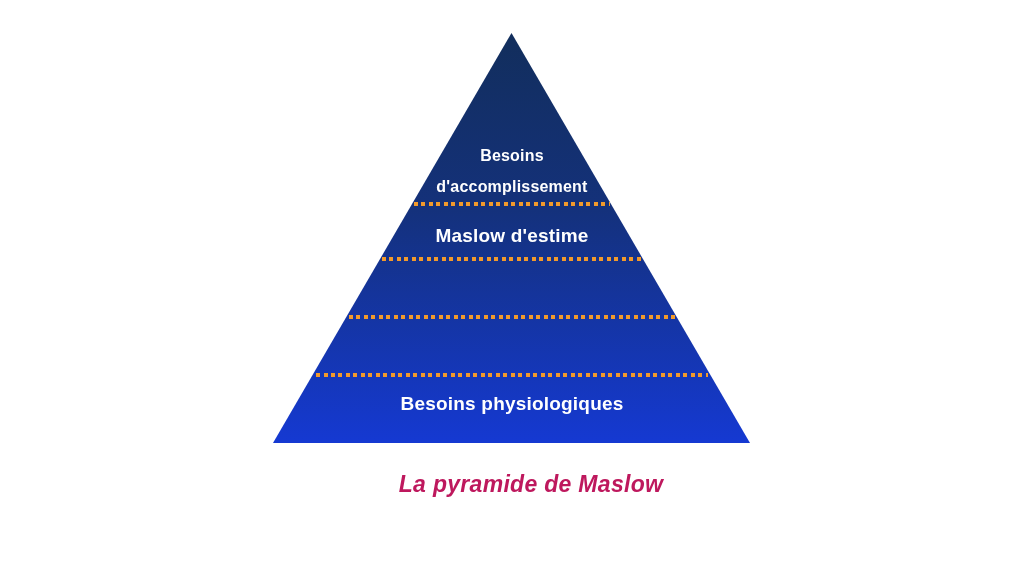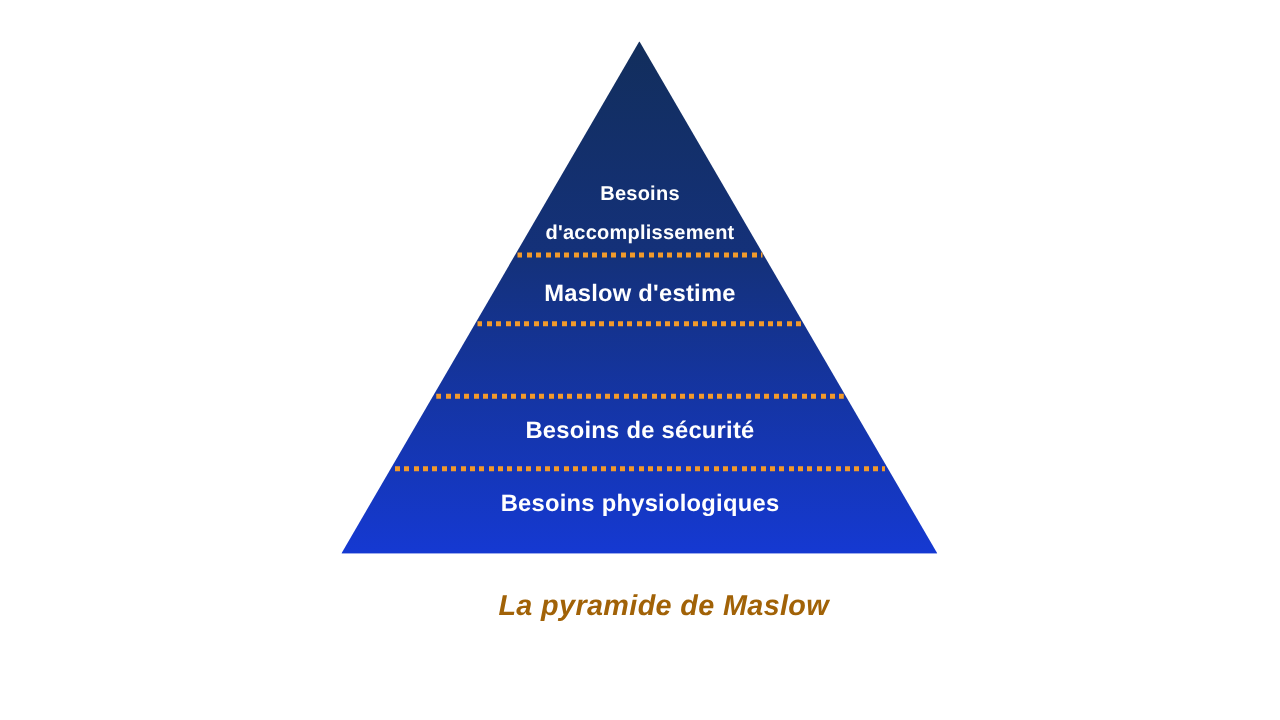--- a/index.html
+++ b/index.html
@@ -69,21 +69,21 @@
   .level-label-4 { top: 334px; }
   .level-label-5 { top: 393px; }
 
   
   .caption {
     position: absolute;
     left: 0;
     right: 0;
     top: 471px;
     text-align: center;
-    color: #a16207;
+    color: #be185d;
     font-weight: bold;
     font-style: italic;
     font-size: 23px;
     letter-spacing: 0.3px;
     margin-left: 38px;
   }
 </style>
 </head>
 <body>
 
@@ -95,19 +95,18 @@
   <div class="divider divider-2"></div>
   <div class="divider divider-3"></div>
   <div class="divider divider-4"></div>
 
   <div class="level-label level-label-1">Besoins
 d'accomplissement</div>
 
   <div class="level-label level-label-2">Maslow d'estime</div>
 
 
-  <div class="level-label level-label-4">Besoins  de sécurité</div>
 
   <div class="level-label level-label-5">Besoins physiologiques</div>
 
   <div class="caption">La pyramide de Maslow</div>
 
 </div>
 
 </body></html>

